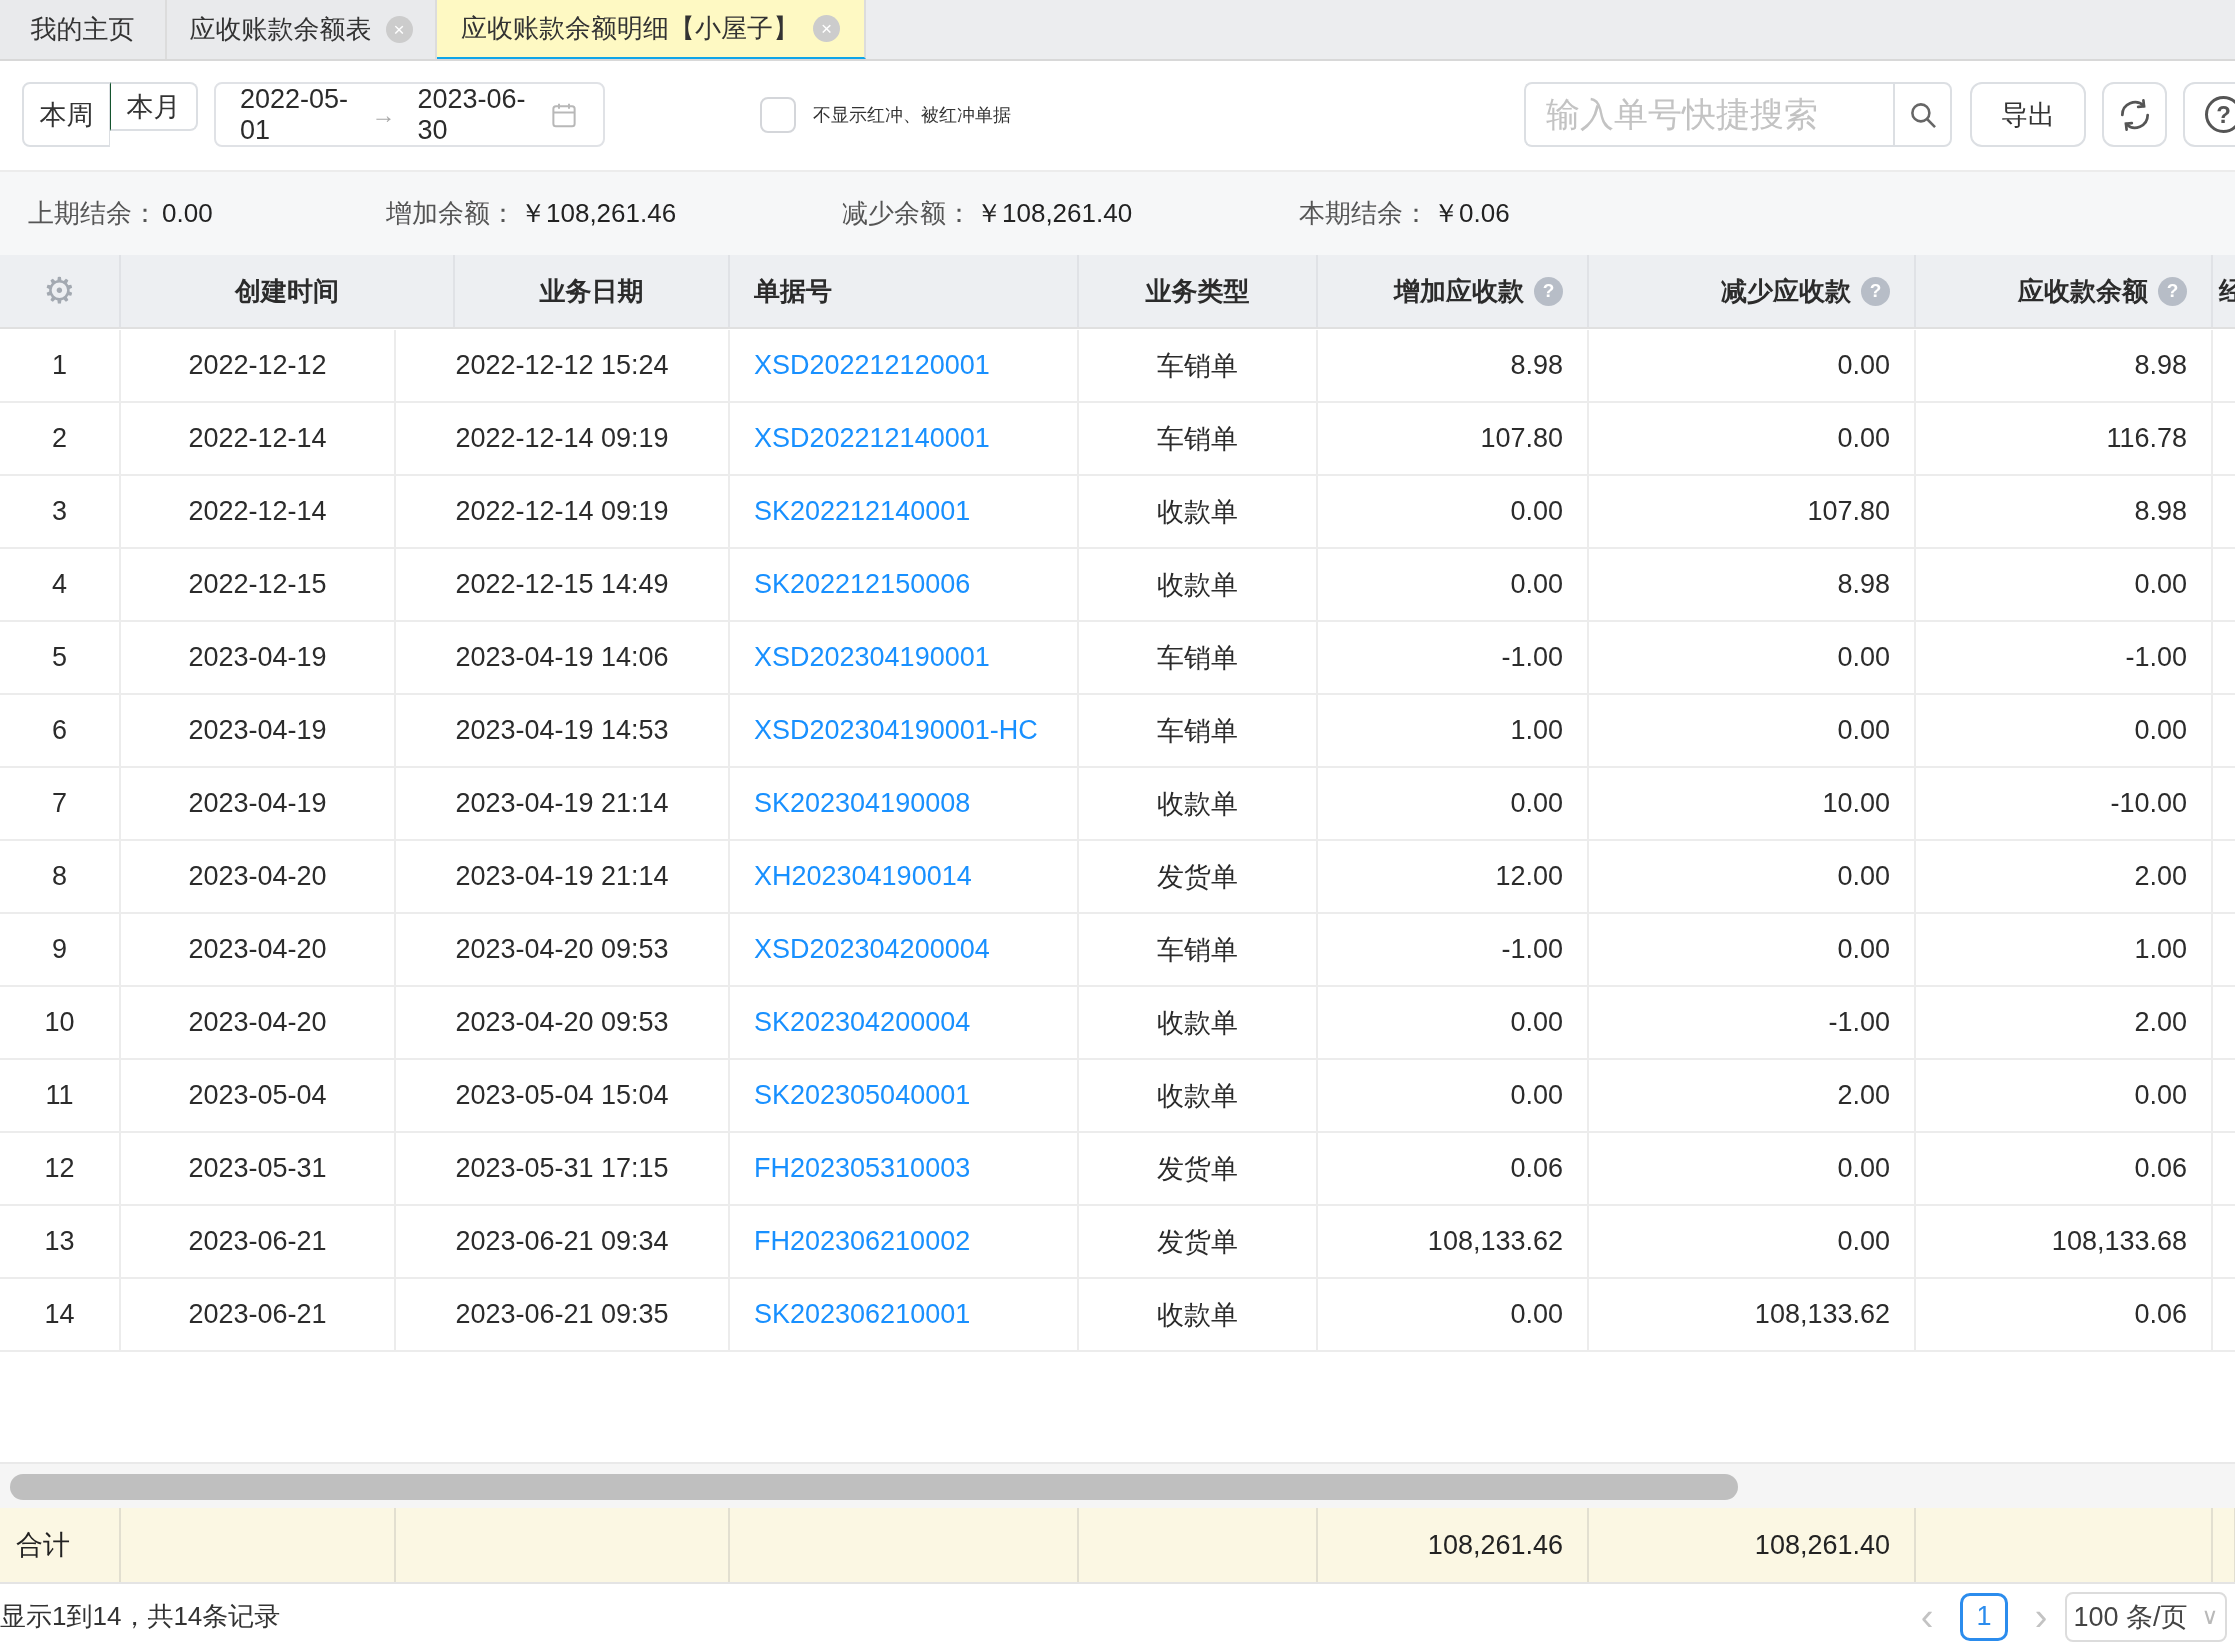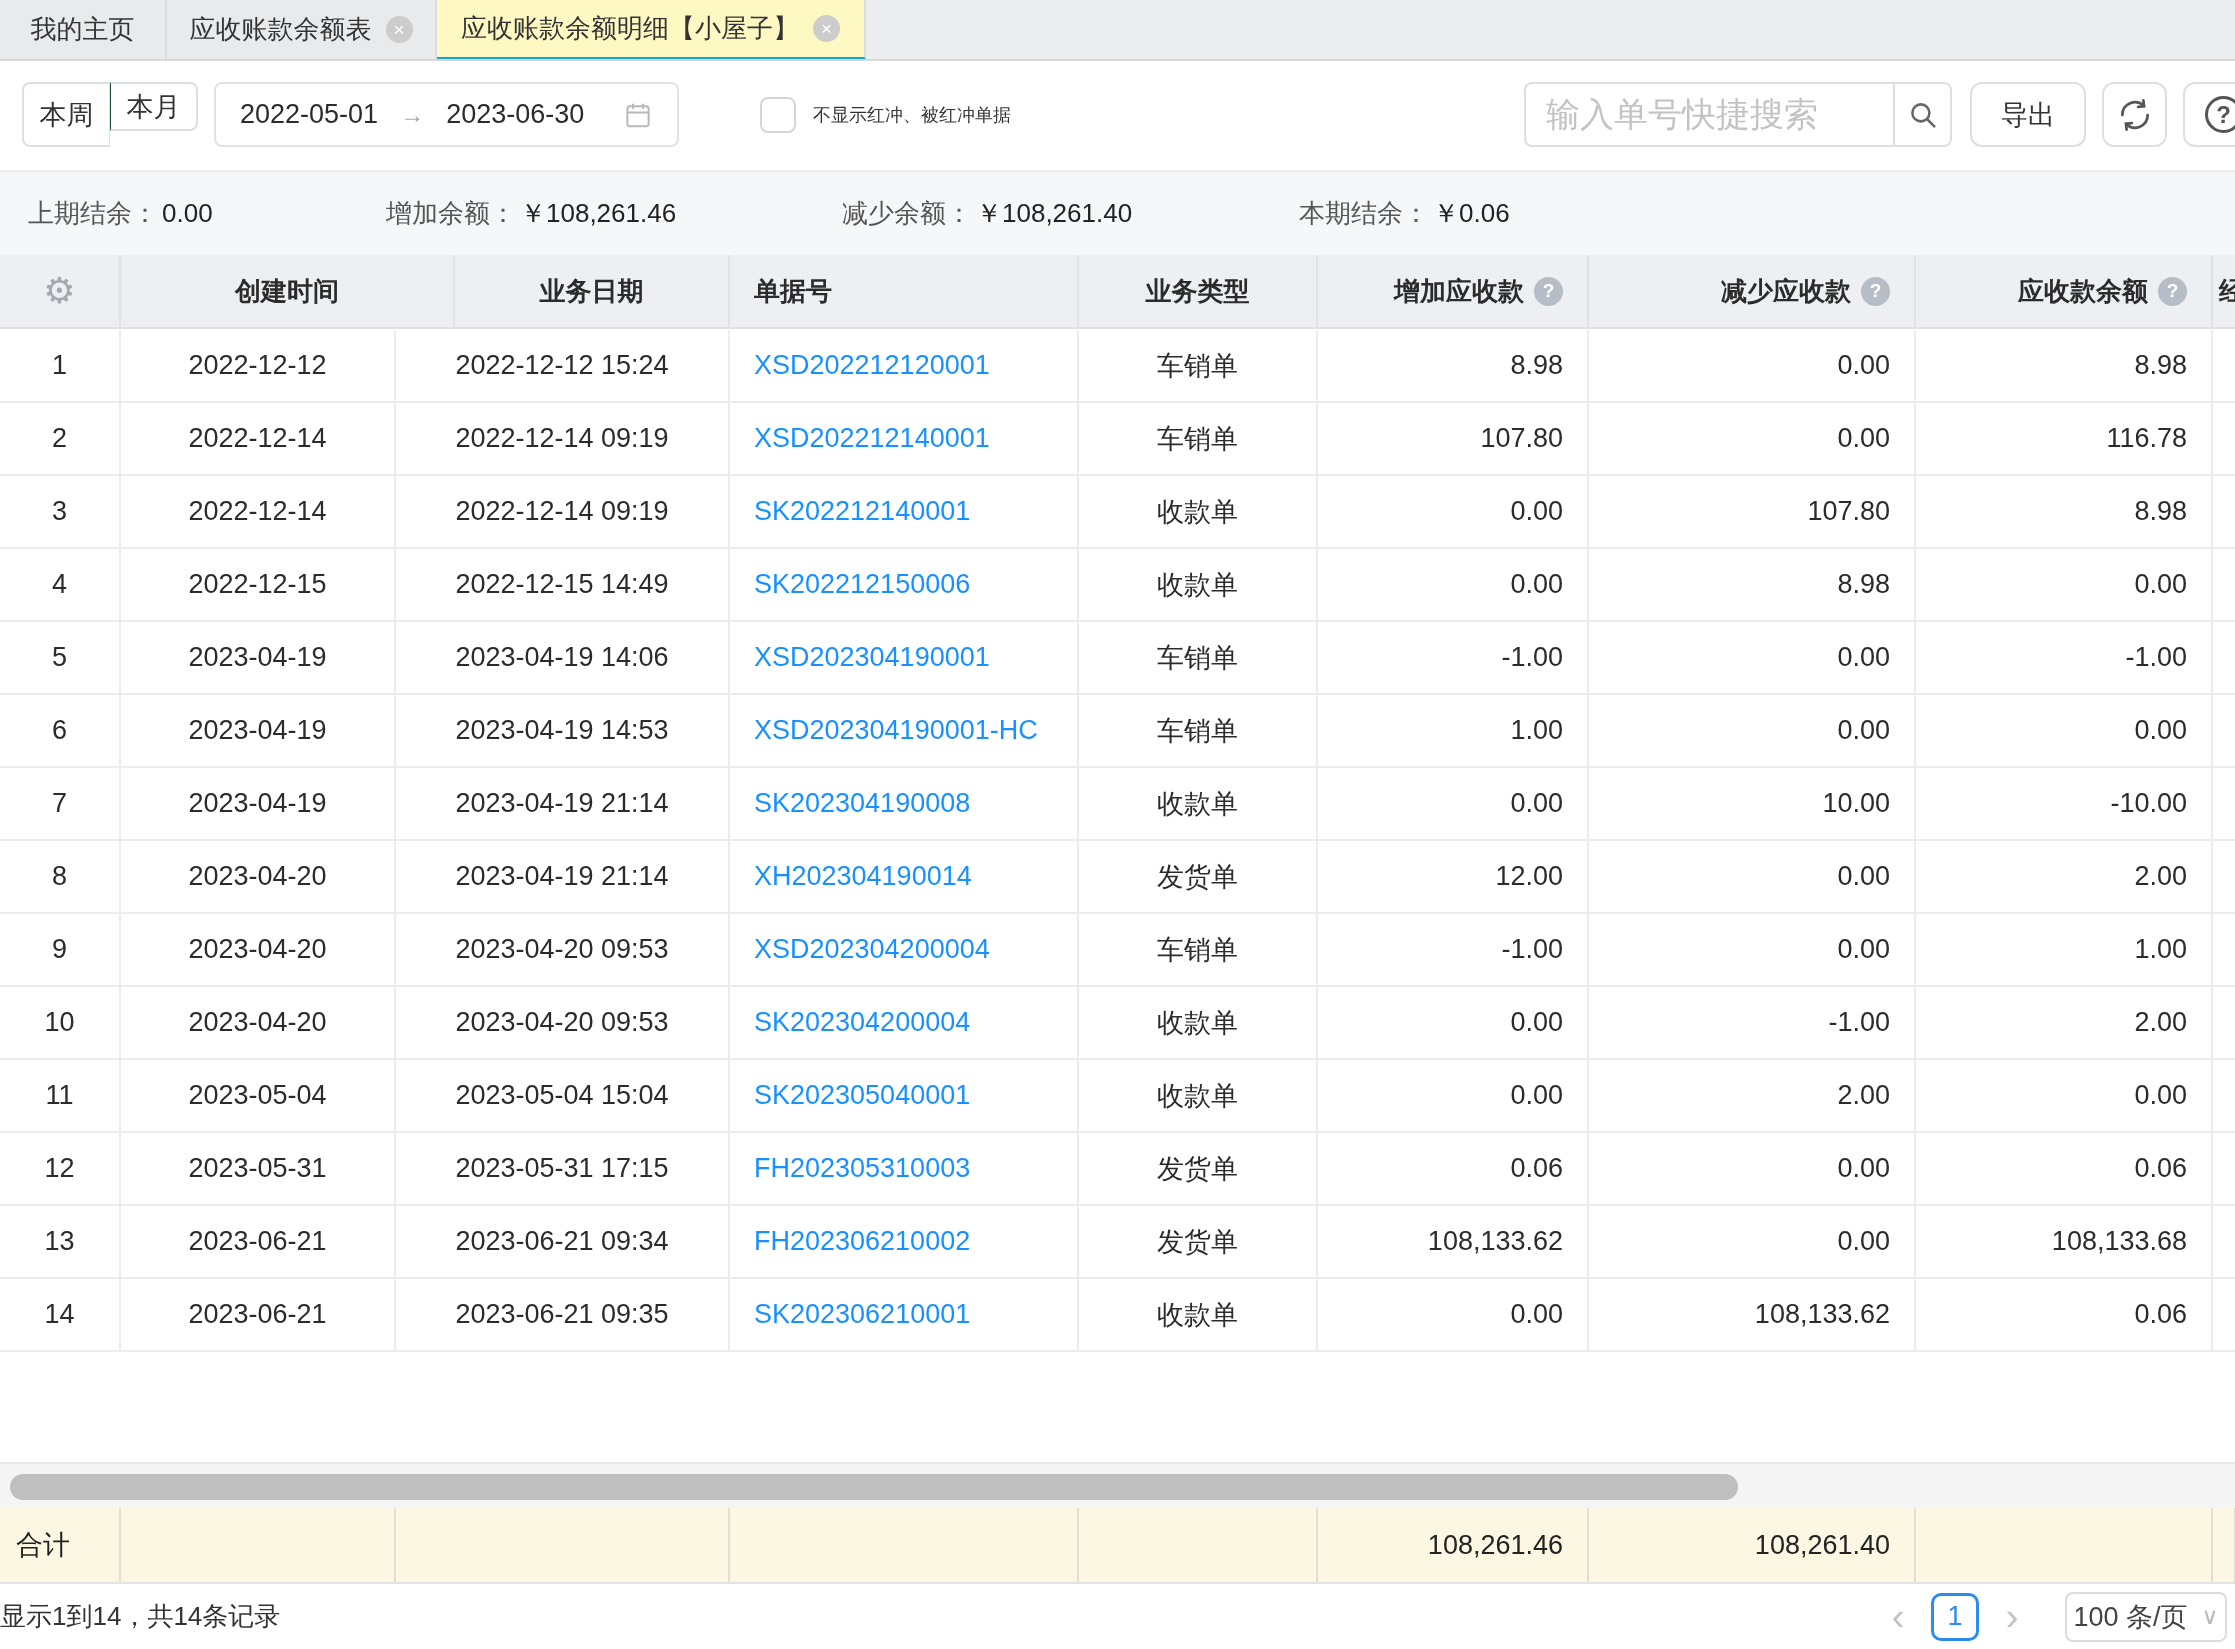--- a/index.html
+++ b/index.html
@@ -20,21 +20,21 @@
   .tab-close{width:27px;height:27px;border-radius:50%;background:#ccc;color:#fff;
              font-size:19px;display:flex;align-items:center;justify-content:center;flex:0 0 auto}
 
   
   .toolbar{position:absolute;top:61px;left:0;right:0;height:109px;background:#fff}
   .btn{background:#fff;border:2px solid #dcdfe3;border-radius:12px;font-size:27px;color:#333;
        display:flex;align-items:center;justify-content:center;font-family:inherit;cursor:pointer}
   .btn-group{position:absolute;left:22px;top:21px;height:65px;display:flex}
   .btn-week{width:88px;height:65px;border-radius:8px 0 0 8px;border-right:1px solid #dcdfe3}
   .btn-month{width:88px;height:49px;border-radius:0 8px 8px 0;border-left:1px solid #14532d}
-  .date-range{position:absolute;left:214px;top:21px;width:465px;height:65px;
+  .date-range{position:absolute;left:214px;top:21px;width:391px;height:65px;
               border:2px solid #e0e2e6;border-radius:8px;display:flex;align-items:center;
               padding:8px 24px;gap:22px;font-size:27px;color:#2b2b2b;background:#fff}
   .range-arrow{color:#a8a8a8;font-size:24px}
   .cal-icon{margin-left:auto;display:flex;align-items:center}
   .checkbox-wrap{position:absolute;left:760px;top:21px;height:65px;display:flex;align-items:center;gap:17px;cursor:pointer}
   .checkbox{width:36px;height:36px;border:2px solid #d4d6da;border-radius:8px;background:#fff;flex:0 0 auto}
   .cb-label{font-size:18px;color:#333}
   .search-box{position:absolute;left:1524px;top:21px;height:65px;display:flex}
   .search-input{width:369px;height:65px;border:2px solid #dcdfe3;border-right:none;
                 border-radius:8px 0 0 8px;padding:0 20px;font-size:34px;color:#333;outline:none;
@@ -93,21 +93,21 @@
   
   .footer{position:absolute;top:1584px;left:0;right:0;height:65px;background:#fff}
   .record{position:absolute;left:0;top:0;height:100%;display:flex;align-items:center;
           font-size:26px;color:#333}
   .pager{position:absolute;right:8px;top:0;height:100%;display:flex;align-items:center}
   .pg-arrow{font-size:38px;color:#c3c3c3;width:42px;text-align:center;cursor:pointer;line-height:1}
   .pg-num{width:48px;height:48px;border:3px solid #2b8ced;border-radius:10px;color:#2b8ced;
           font-size:27px;display:flex;align-items:center;justify-content:center;margin:0 12px;cursor:pointer}
   .page-size{width:162px;height:50px;border:2px solid #dcdcdc;border-radius:8px;display:flex;
              align-items:center;justify-content:center;gap:14px;font-size:27px;color:#444;
-             margin-left:32px;cursor:pointer;background:#fff}
+             margin-left:3px;cursor:pointer;background:#fff}
   .chev{color:#b9b9b9;font-size:23px}
 </style>
 </head>
 <body>
 
 <div class="app">
 
   <div class="tabbar">
     <div class="tab tab-home">
       <span>我的主页</span>

